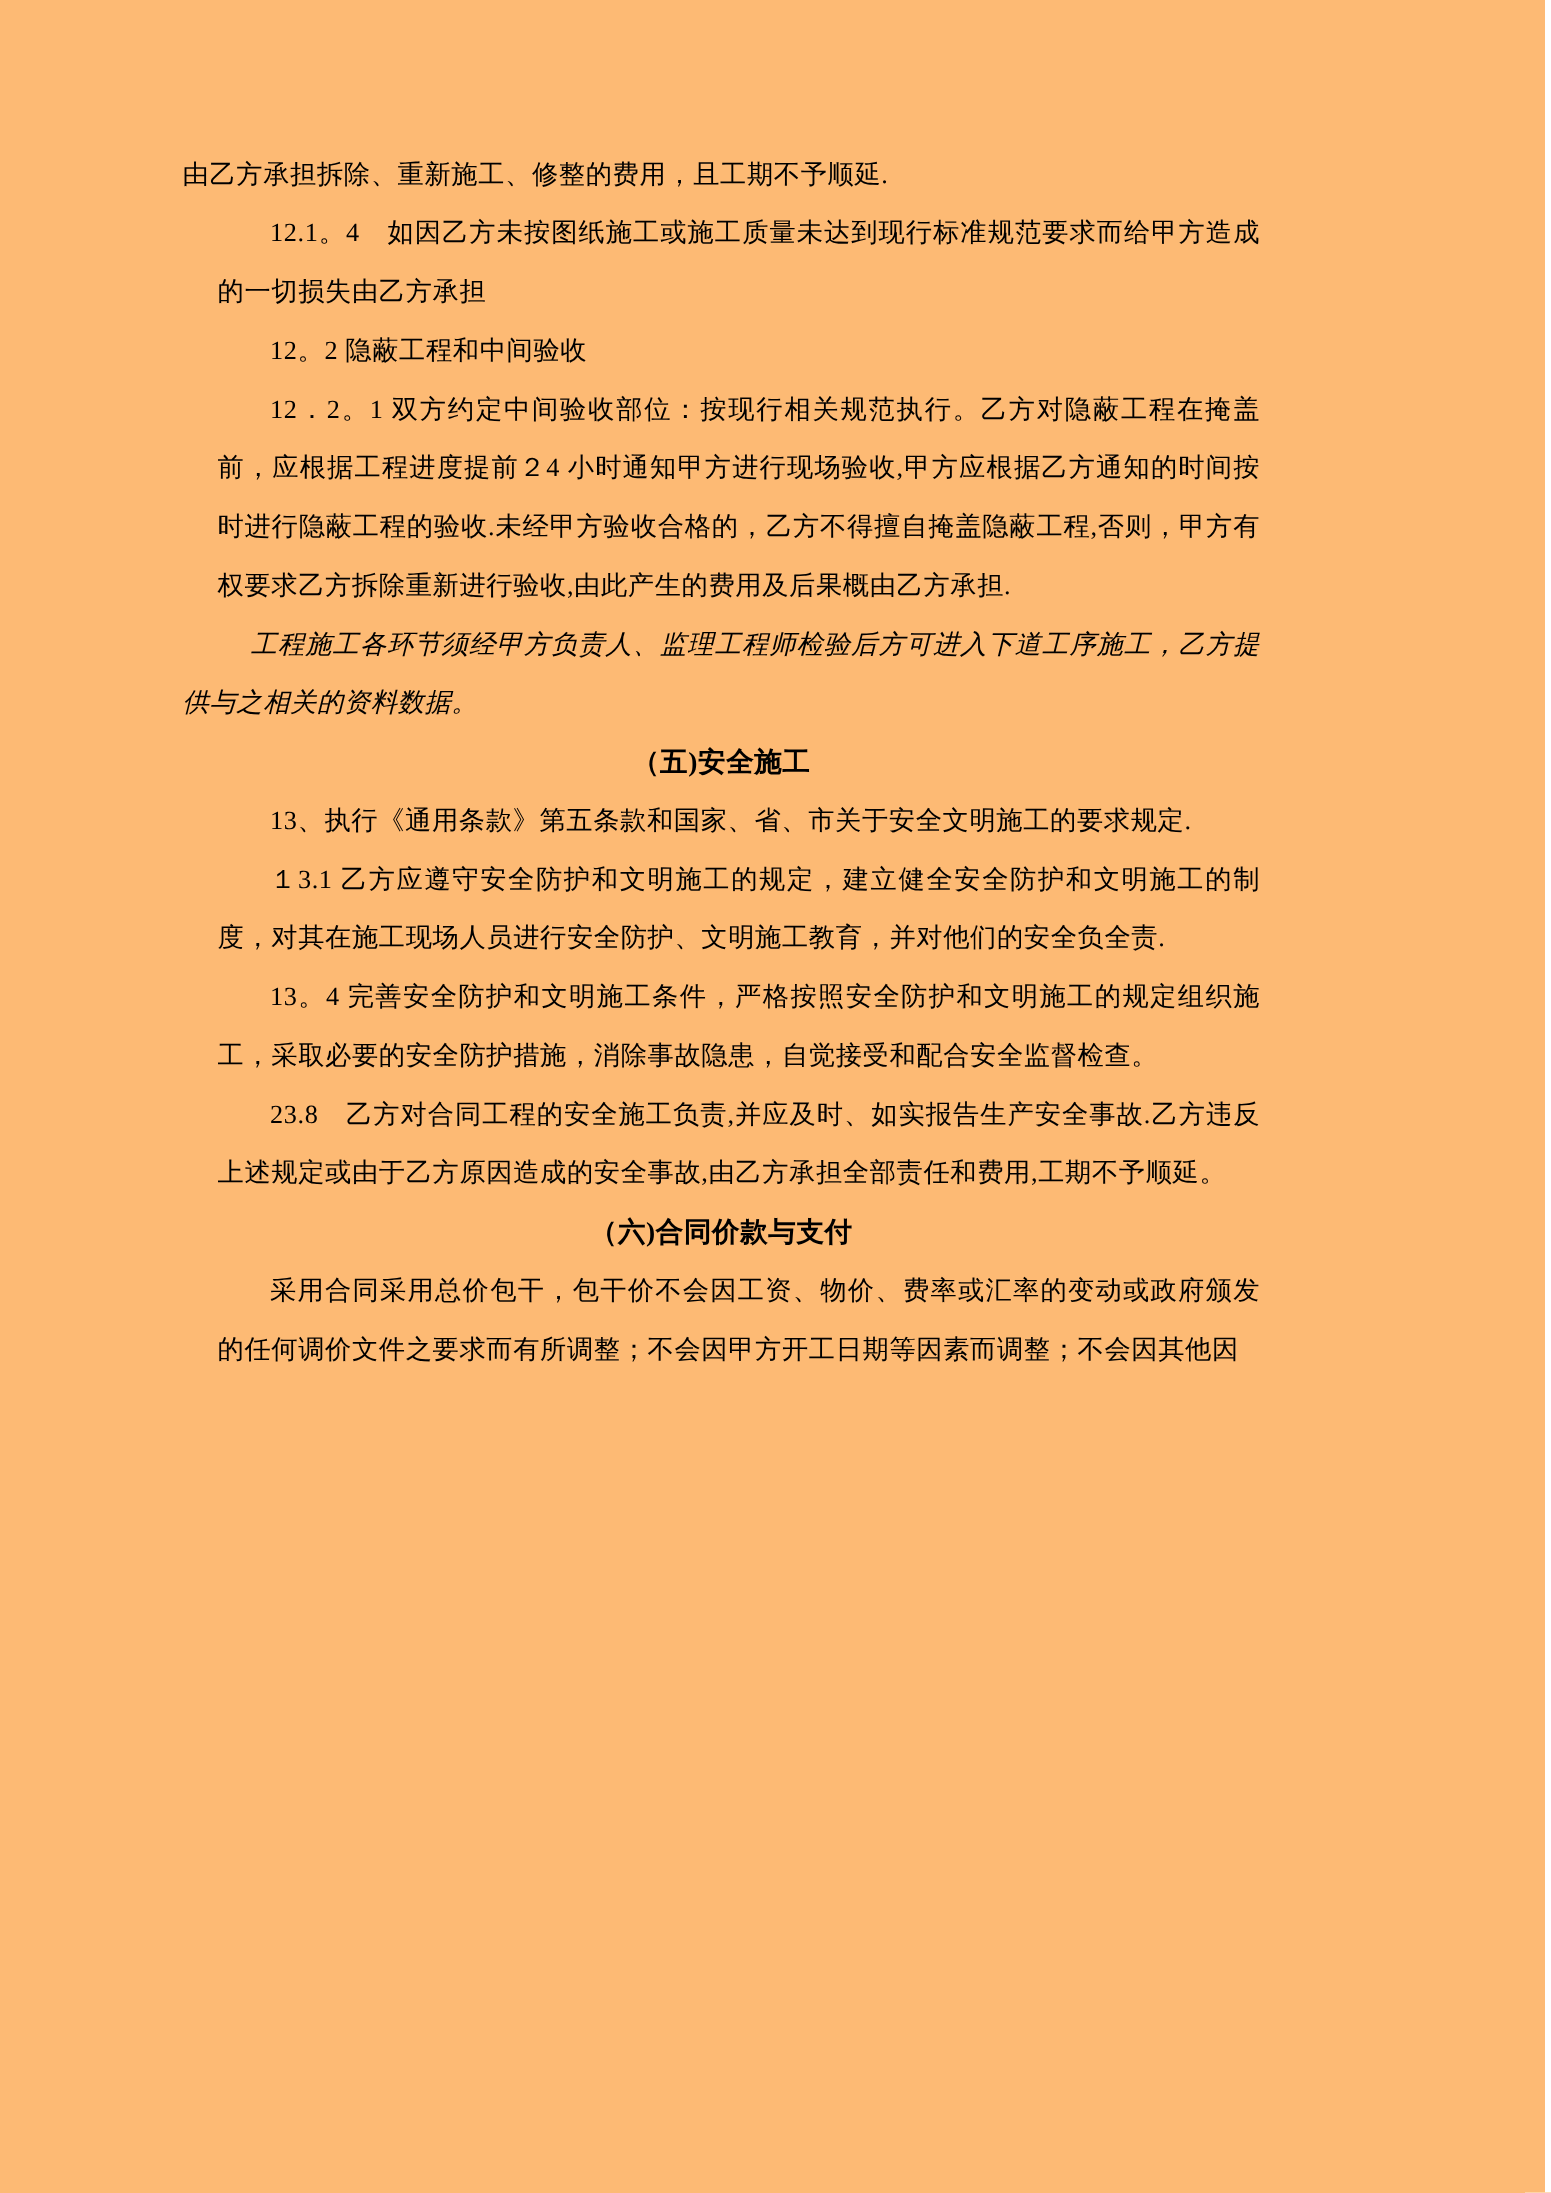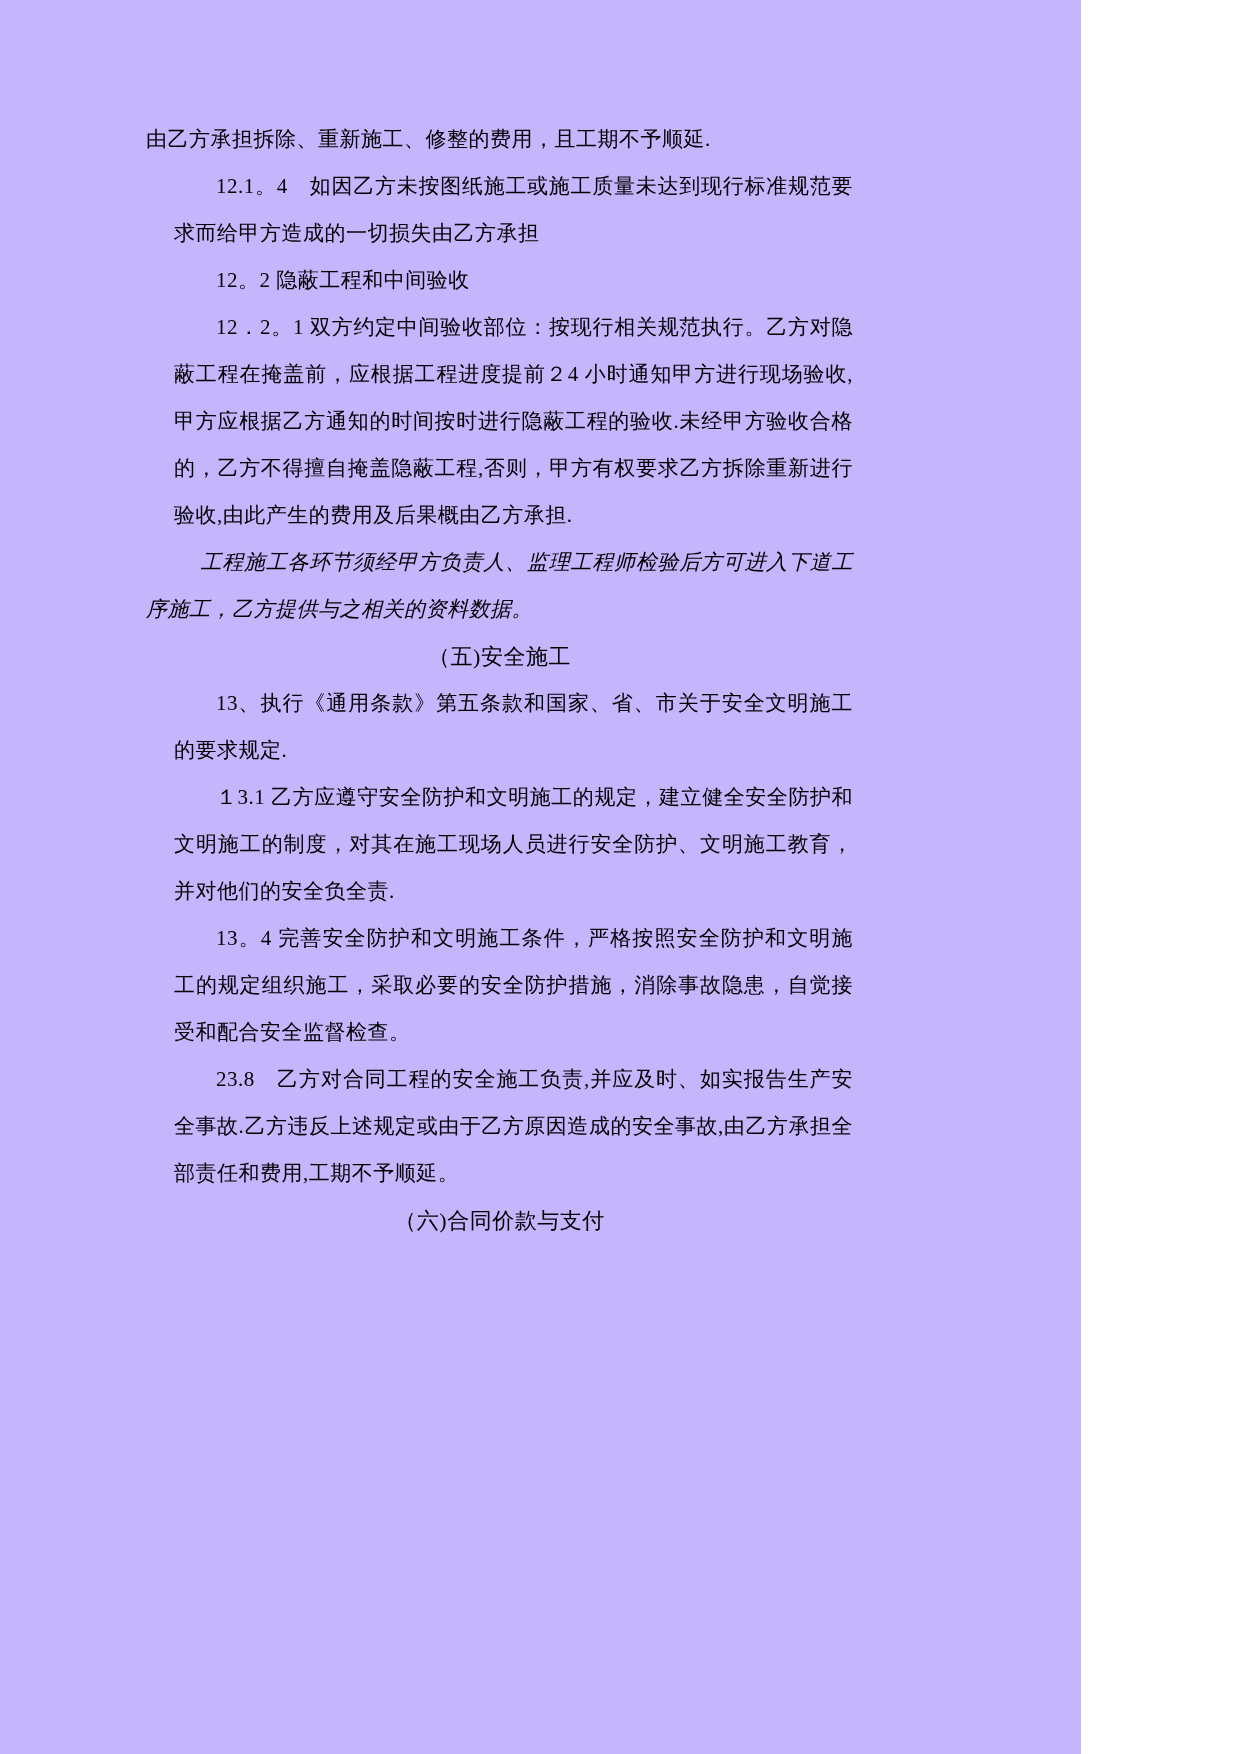--- a/index.html
+++ b/index.html
@@ -6,24 +6,24 @@
     margin: 0;
     padding: 0;
   }
   body {
     background: #ffffff;
     font-family: "Liberation Serif", "DejaVu Serif", serif;
     color: #000000;
   }
   .page {
     position: relative;
-    width: 1081px;
+    width: 1236px;
     min-height: 1754px;
     box-sizing: border-box;
-    background: #c4b5fd;
+    background: #fdba74;
     padding: 116px 228px 40px 146px;
     overflow: hidden;
   }
   .doc-body {
     width: 100%;
   }
   .para {
     margin: 0;
     font-size: 21px;
     line-height: 47px;
@@ -40,21 +40,21 @@
     text-indent: 2.6em;
     font-style: italic;
   }
   .indent-none {
     text-indent: 0;
   }
   .heading {
     margin: 0;
     font-size: 22px;
     line-height: 47px;
-    font-weight: normal;
+    font-weight: bold;
     text-align: center;
     text-indent: 0;
     letter-spacing: 0.5px;
   }
 </style>
 </head>
 <body>
 
 <div class="page">
   <div class="doc-body" id="doc-body">
@@ -62,14 +62,15 @@
       <p class="para indent-first">12.1。4　如因乙方未按图纸施工或施工质量未达到现行标准规范要求而给甲方造成的一切损失由乙方承担</p>
       <p class="para indent-first">12。2 隐蔽工程和中间验收</p>
       <p class="para indent-first">12．2。1 双方约定中间验收部位：按现行相关规范执行。乙方对隐蔽工程在掩盖前，应根据工程进度提前２4 小时通知甲方进行现场验收,甲方应根据乙方通知的时间按时进行隐蔽工程的验收.未经甲方验收合格的，乙方不得擅自掩盖隐蔽工程,否则，甲方有权要求乙方拆除重新进行验收,由此产生的费用及后果概由乙方承担.</p>
       <p class="para indent-deep">工程施工各环节须经甲方负责人、监理工程师检验后方可进入下道工序施工，乙方提供与之相关的资料数据。</p>
       <p class="heading">（五)安全施工</p>
       <p class="para indent-first">13、执行《通用条款》第五条款和国家、省、市关于安全文明施工的要求规定.</p>
       <p class="para indent-first">１3.1 乙方应遵守安全防护和文明施工的规定，建立健全安全防护和文明施工的制度，对其在施工现场人员进行安全防护、文明施工教育，并对他们的安全负全责.</p>
       <p class="para indent-first">13。4 完善安全防护和文明施工条件，严格按照安全防护和文明施工的规定组织施工，采取必要的安全防护措施，消除事故隐患，自觉接受和配合安全监督检查。</p>
       <p class="para indent-first">23.8　乙方对合同工程的安全施工负责,并应及时、如实报告生产安全事故.乙方违反上述规定或由于乙方原因造成的安全事故,由乙方承担全部责任和费用,工期不予顺延。</p>
       <p class="heading">（六)合同价款与支付</p>
+      <p class="para indent-first">采用合同采用总价包干，包干价不会因工资、物价、费率或汇率的变动或政府颁发的任何调价文件之要求而有所调整；不会因甲方开工日期等因素而调整；不会因其他因</p>
     </div>
 </div>
 
 </body></html>

